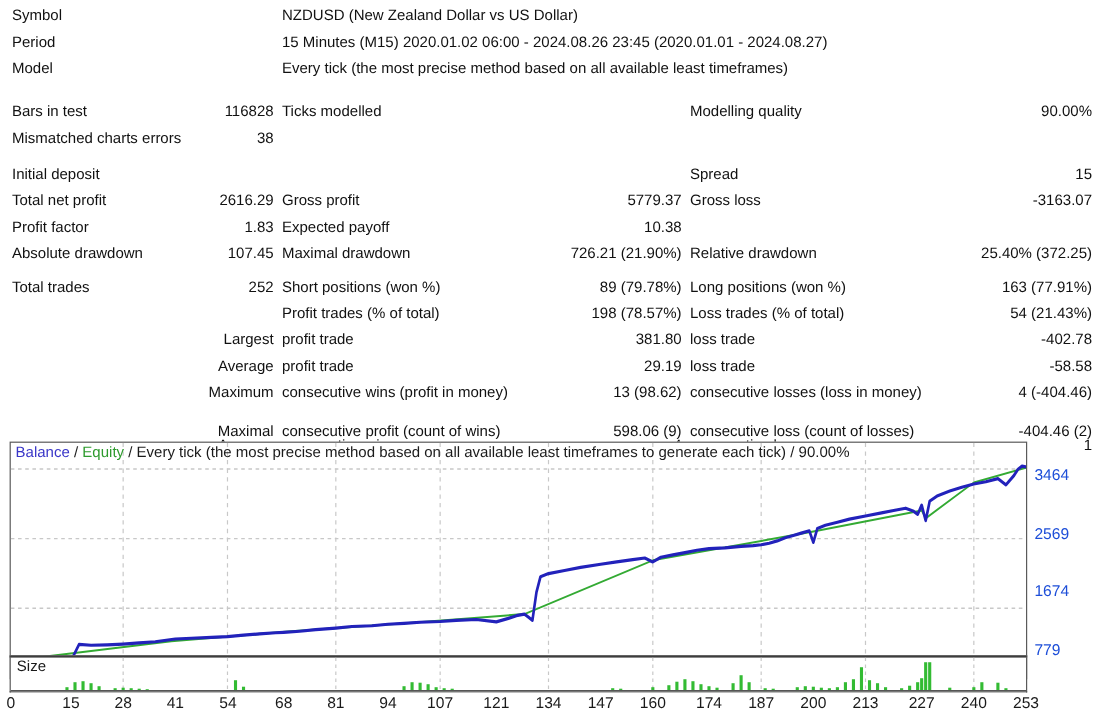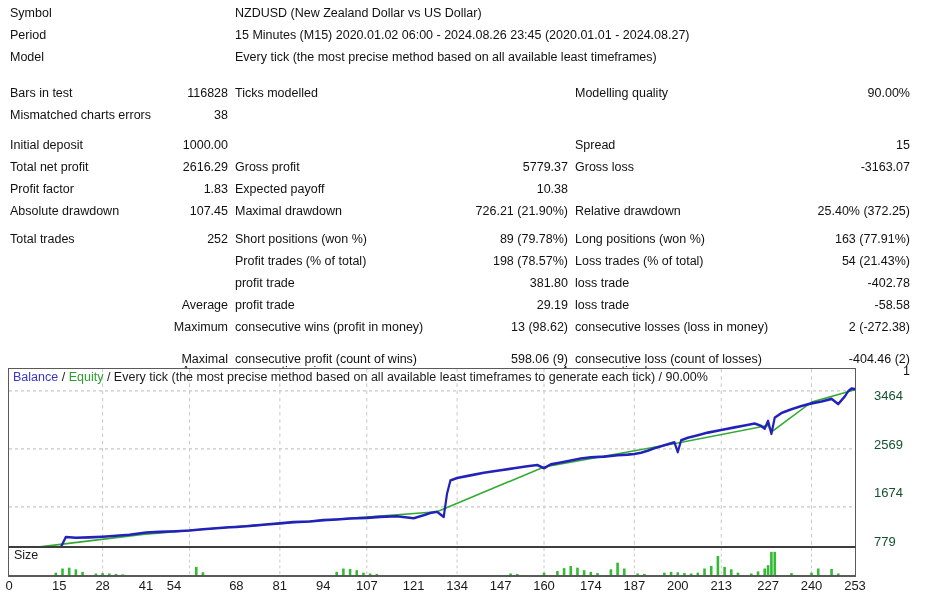--- a/index.html
+++ b/index.html
@@ -26,21 +26,21 @@
 
   
   .chart-wrap{position:absolute;left:8px;top:368px;width:848px;height:198px;
               border:1px solid #5a5a5a;background:#ffffff;box-sizing:border-box;}
   .chart-legend{position:absolute;left:4px;top:1px;font-size:12.5px;white-space:nowrap;z-index:4;}
   .lg-bal{color:#3a36c8;}
   .lg-eq{color:#2e9b2e;}
   .lg-sep,.lg-rest{color:#1a1a1a;}
   .plot{position:absolute;left:0;top:0;width:100%;height:100%;}
   .yaxis{position:absolute;left:858px;top:378px;width:64px;height:166px;}
-  .ytick{position:absolute;left:16px;white-space:nowrap;font-size:13px;color:#14532d;}
+  .ytick{position:absolute;left:4px;white-space:nowrap;font-size:13px;color:#1d4ed8;}
 
   .size-wrap{position:absolute;left:8px;top:546px;width:848px;height:31px;
              border:1px solid #5a5a5a;border-top:2px solid #3d3d3d;background:#fff;box-sizing:border-box;padding-left:46px;}
   .size-label{position:absolute;left:5px;top:0px;font-size:12.5px;color:#1a1a1a;z-index:3;}
 
   .xaxis{position:absolute;left:0px;top:578px;width:925px;height:20px;}
   .xtick{position:absolute;top:0;font-size:13px;color:#1a1a1a;transform:translateX(-50%);white-space:nowrap;}
 </style>
 </head>
 <body>
@@ -69,21 +69,20 @@
         <span class="c2l">Ticks modelled</span>
         <span class="c3l">Modelling quality</span>
         <span class="c3v">90.00%</span>
       </div>
       <div class="st-row" style="top: 108px;">
         <span class="c1l">Mismatched charts errors</span>
         <span class="c1v">38</span>
       </div>
       <div class="st-row" style="top: 138px;">
         <span class="c1l">Initial deposit</span>
-        <span class="c1v">1000.00</span>
         <span class="c3l">Spread</span>
         <span class="c3v">15</span>
       </div>
       <div class="st-row" style="top: 160px;">
         <span class="c1l">Total net profit</span>
         <span class="c1v">2616.29</span>
         <span class="c2l">Gross profit</span>
         <span class="c2v">5779.37</span>
         <span class="c3l">Gross loss</span>
         <span class="c3v">-3163.07</span>
@@ -110,38 +109,39 @@
         <span class="c3l">Long positions (won %)</span>
         <span class="c3v">163 (77.91%)</span>
       </div>
       <div class="st-row" style="top: 254px;">
         <span class="c2l">Profit trades (% of total)</span>
         <span class="c2v">198 (78.57%)</span>
         <span class="c3l">Loss trades (% of total)</span>
         <span class="c3v">54 (21.43%)</span>
       </div>
       <div class="st-row" style="top: 276px;">
+        <span class="c1p">Largest</span>
         <span class="c2l">profit trade</span>
         <span class="c2v">381.80</span>
         <span class="c3l">loss trade</span>
         <span class="c3v">-402.78</span>
       </div>
       <div class="st-row" style="top: 298px;">
         <span class="c1p">Average</span>
         <span class="c2l">profit trade</span>
         <span class="c2v">29.19</span>
         <span class="c3l">loss trade</span>
         <span class="c3v">-58.58</span>
       </div>
       <div class="st-row" style="top: 320px;">
         <span class="c1p">Maximum</span>
         <span class="c2l">consecutive wins (profit in money)</span>
         <span class="c2v">13 (98.62)</span>
         <span class="c3l">consecutive losses (loss in money)</span>
-        <span class="c3v">2 (-272.38)</span>
+        <span class="c3v">4 (-404.46)</span>
       </div>
       <div class="st-row" style="top: 342px; margin-top: 10px;">
         <span class="c1p">Maximal</span>
         <span class="c2l">consecutive profit (count of wins)</span>
         <span class="c2v">598.06 (9)</span>
         <span class="c3l">consecutive loss (count of losses)</span>
         <span class="c3v">-404.46 (2)</span>
       </div>
       <div class="st-row" style="top: 364px;">
         <span class="c1p">Average</span>
@@ -257,21 +257,21 @@
         <rect x="827.98" y="26.41" width="2.6" height="2.59" fill="#33bb33"></rect>
         <line x1="0" x2="846" y1="28.5" y2="28.5" stroke="#555" stroke-width="1"></line>
       </svg>
   </div>
 
   <div class="xaxis" id="x-axis">
       <div class="xtick" style="left: 9px;">0</div>
       <div class="xtick" style="left: 59.1581px;">15</div>
       <div class="xtick" style="left: 102.628px;">28</div>
       <div class="xtick" style="left: 146.099px;">41</div>
-      <div class="xtick" style="left: 174px;">54</div>
+      <div class="xtick" style="left: 190px;">54</div>
       <div class="xtick" style="left: 236.383px;">68</div>
       <div class="xtick" style="left: 279.854px;">81</div>
       <div class="xtick" style="left: 323.324px;">94</div>
       <div class="xtick" style="left: 366.794px;">107</div>
       <div class="xtick" style="left: 413.609px;">121</div>
       <div class="xtick" style="left: 457.079px;">134</div>
       <div class="xtick" style="left: 500.549px;">147</div>
       <div class="xtick" style="left: 544.02px;">160</div>
       <div class="xtick" style="left: 590.834px;">174</div>
       <div class="xtick" style="left: 634.304px;">187</div>

